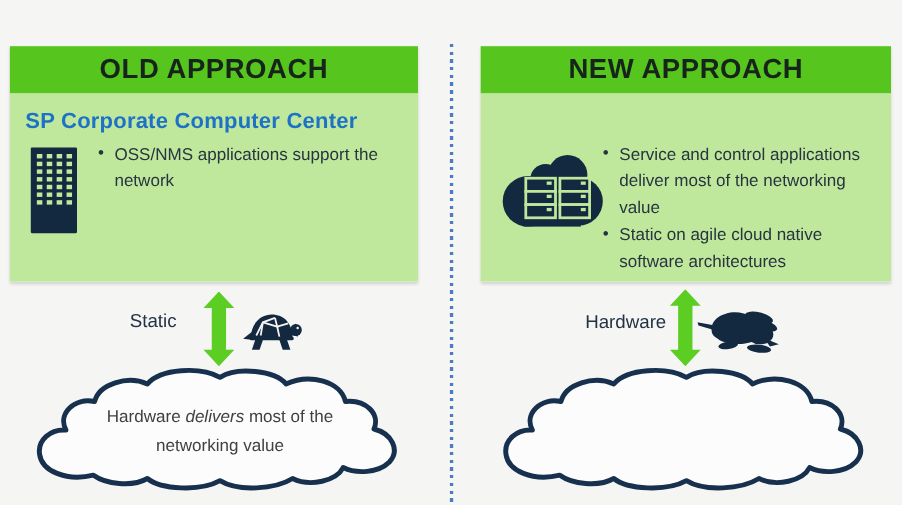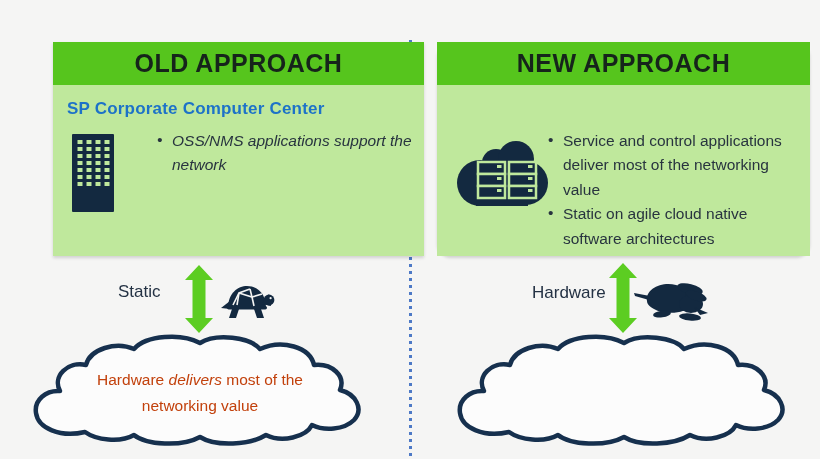--- a/index.html
+++ b/index.html
@@ -12,34 +12,34 @@
     overflow: hidden;
     color: #28343f;
   }
   
   .divider {
     position: absolute; left: 409px; top: 40px; bottom: 0; width: 3px;
     background: repeating-linear-gradient(to bottom, #4d79c6 0 3px, transparent 3px 7px);
   }
   
   .panel { position: absolute; top: 42px; height: 214px; box-shadow: 0 2px 3px rgba(0,0,0,.15); }
-  .panel.left  { left: 9px;   width: 371px; margin-left: 44px; }
-  .panel.right { left: 437px; width: 373px; border-radius: 14px; }
+  .panel.left  { left: 9px;   width: 371px; }
+  .panel.right { left: 437px; width: 373px; }
   .panel-header {
     height: 43px; background: #56c51d;
     display: flex; align-items: center; justify-content: center;
     font-weight: bold; font-size: 25px; letter-spacing: .5px; color: #16241b;
   }
   .panel-body { height: 171px; background: #bfe89c; position: relative; }
   .panel-subtitle {
     position: absolute; left: 14px; top: 14px;
-    font-weight: bold; font-size: 17px; color: #1d72c8; letter-spacing: .2px;
+    font-weight: bold; font-size: 20px; color: #1d72c8; letter-spacing: .2px;
   }
   .bullets { position: absolute; list-style: none; font-size: 15.5px; line-height: 1.58; color: #28343f; }
-  .bullets.old { left: 104px;  top: 44px; width: 268px; font-style: italic; }
+  .bullets.old { left: 80px;  top: 44px; width: 268px; }
   .bullets.new { left: 548px; top: 44px; width: 236px; } 
   .panel.right .bullets.new { left: 111px; }
   .bullets li { padding-left: 15px; position: relative; }
   .bullets li::before { content: "•"; position: absolute; left: 0; top: -1px; color: #28343f; }
   
   .building-icon { position: absolute; left: 18px; top: 48px; }
   .cloudserver-icon { position: absolute; left: 17px; top: 50px; }
   
   .speed-label { position: absolute; font-size: 17px; color: #243244; }
   .speed-label.static  { left: 118px; top: 282px; width: 60px; text-align: left; }
@@ -48,21 +48,21 @@
   .updown-arrow.left  { left: 184px; top: 265px; }
   .updown-arrow.right { left: 608px; top: 263px; }
   .turtle-icon { position: absolute; left: 219px; top: 281px; }
   .rabbit-icon { position: absolute; left: 634px; top: 277px; }
   
   .cloud-shape { position: absolute; top: 332px; }
   .cloud-shape.left  { left: 22px; }
   .cloud-shape.right { left: 446px; }
   .cloud-text {
     position: absolute; width: 264px; text-align: center;
-    font-size: 15.5px; line-height: 1.7; color: #c2410c;
+    font-size: 15.5px; line-height: 1.7; color: #404040;
   }
   .cloud-text.left  { left: 68px;  top: 367px; }
   .cloud-text.right { left: 492px; top: 367px; }
   .cloud-text em { font-style: italic; }
 </style>
 </head>
 <body>
 
 <div class="canvas">
 

